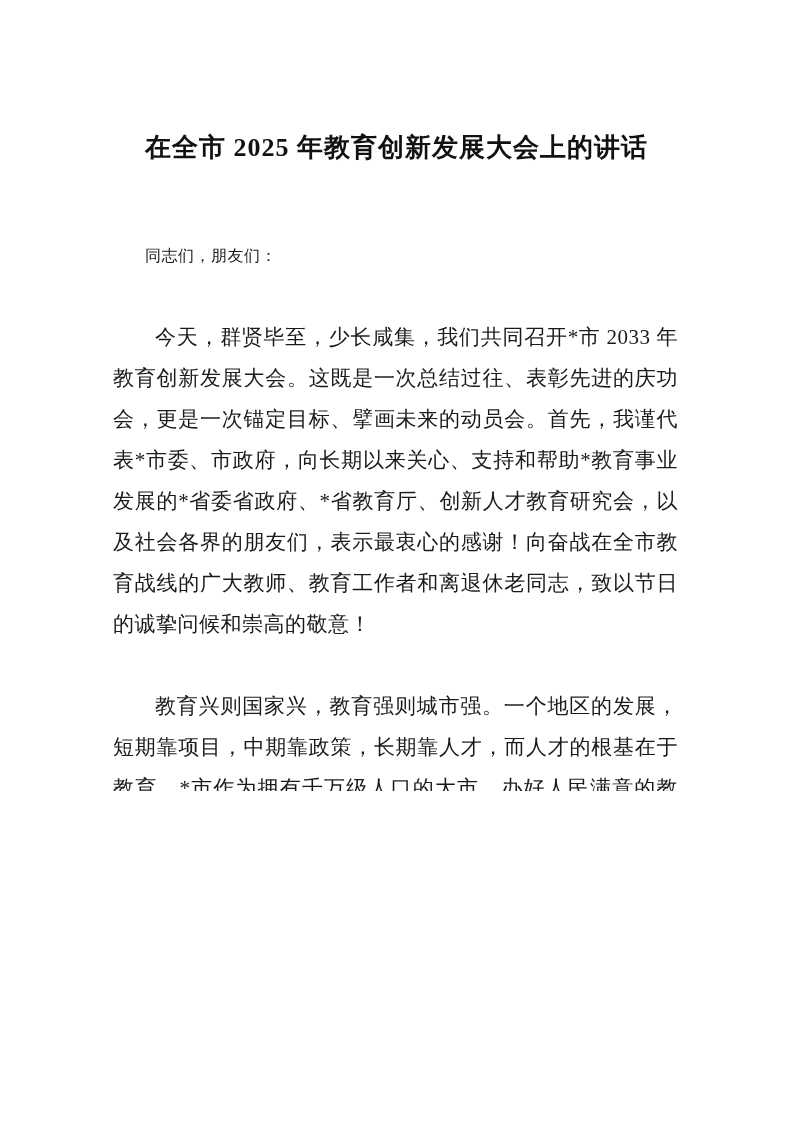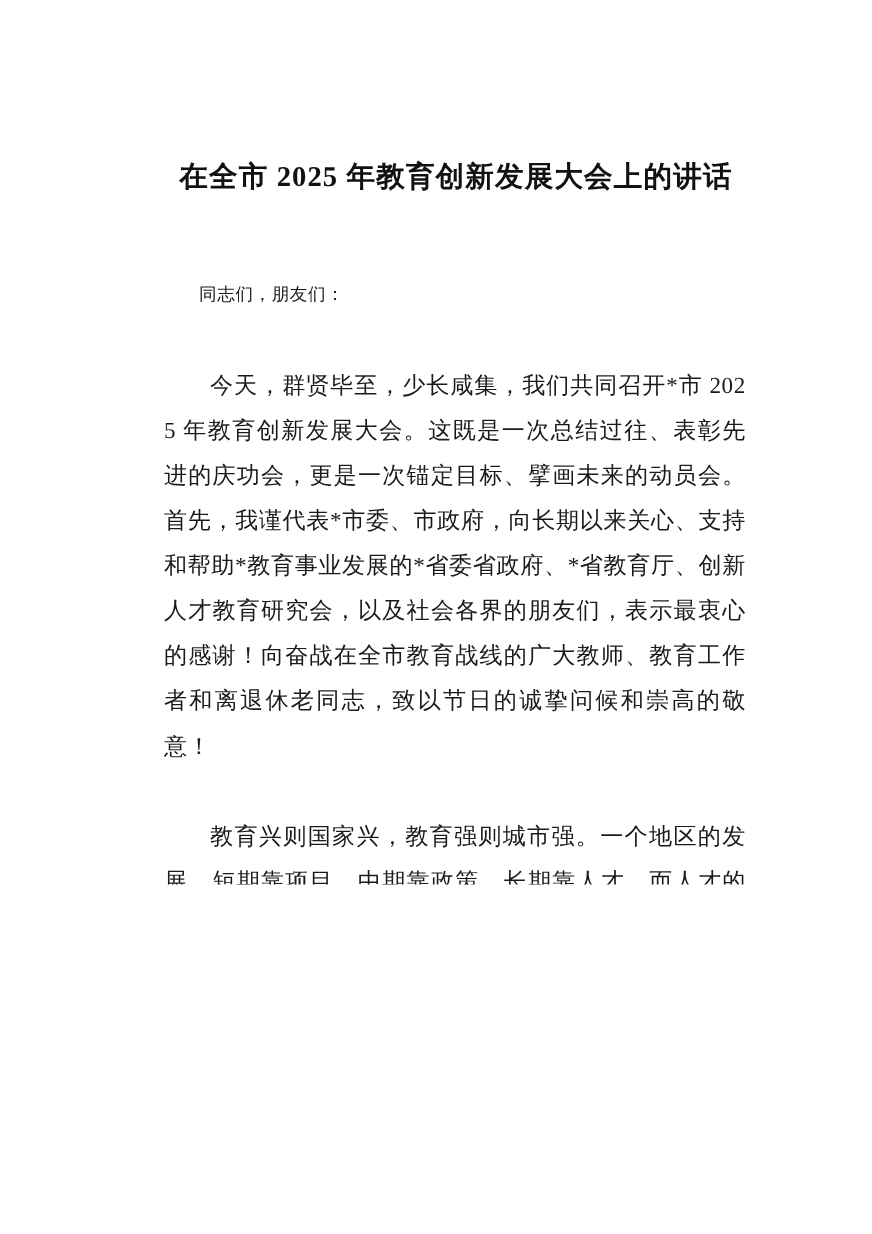--- a/index.html
+++ b/index.html
@@ -4,27 +4,26 @@
 <style>
   html, body {
     margin: 0;
     padding: 0;
     background: #ffffff;
   }
   .page {
     position: relative;
     width: 793px;
     height: 788px;
-    margin: 16px auto;
+    margin: 3px auto;
     background: #ffffff;
     color: #1a1a1a;
     font-family: "Liberation Serif", "DejaVu Serif", serif;
     overflow: hidden;
     box-sizing: border-box;
-    padding-left: 36px;
   }
   .doc-title {
     margin: 126px 60px 0 60px;
     text-align: center;
     font-size: 26px;
     font-weight: bold;
     line-height: 38px;
     letter-spacing: 1px;
     color: #111111;
   }
@@ -51,17 +50,17 @@
 </style>
 </head>
 <body>
 
 <div class="page">
   <h1 class="doc-title">在全市 2025 年教育创新发展大会上的讲话</h1>
 
   <div class="doc-content">
     <p class="greeting">同志们，朋友们：</p>
 
-    <p class="para">今天，群贤毕至，少长咸集，我们共同召开*市 2025 年教育创新发展大会。这既是一次总结过往、表彰先进的庆功会，更是一次锚定目标、擘画未来的动员会。首先，我谨代表*市委、市政府，向长期以来关心、支持和帮助*教育事业发展的*省委省政府、*省教育厅、创新人才教育研究会，以及社会各界的朋友们，表示最衷心的感谢！向奋战在全市教育战线的广大教师、教育工作者和离退休老同志，致以节日的诚挚问候和崇高的敬意！</p>
+    <p class="para">今天，群贤毕至，少长咸集，我们共同召开*市 2033 年教育创新发展大会。这既是一次总结过往、表彰先进的庆功会，更是一次锚定目标、擘画未来的动员会。首先，我谨代表*市委、市政府，向长期以来关心、支持和帮助*教育事业发展的*省委省政府、*省教育厅、创新人才教育研究会，以及社会各界的朋友们，表示最衷心的感谢！向奋战在全市教育战线的广大教师、教育工作者和离退休老同志，致以节日的诚挚问候和崇高的敬意！</p>
 
     <p class="para">教育兴则国家兴，教育强则城市强。一个地区的发展，短期靠项目，中期靠政策，长期靠人才，而人才的根基在于教育。*市作为拥有千万级人口的大市，办好人民满意的教育，是必须肩负起的历史责任，是推动城市能级和核心竞争力跃升的战略抉择，更是回应百万家庭殷切期盼的民心工程。刚刚播放的工作汇报片，集中展现了过去几年全市教育事业取得的丰硕成果，令人振奋，倍感自豪。一批先进单位和优秀个人受到表彰，他们是全市教育战线的杰出代表，以实际</p>
   </div>
 </div>
 
 </body></html>

